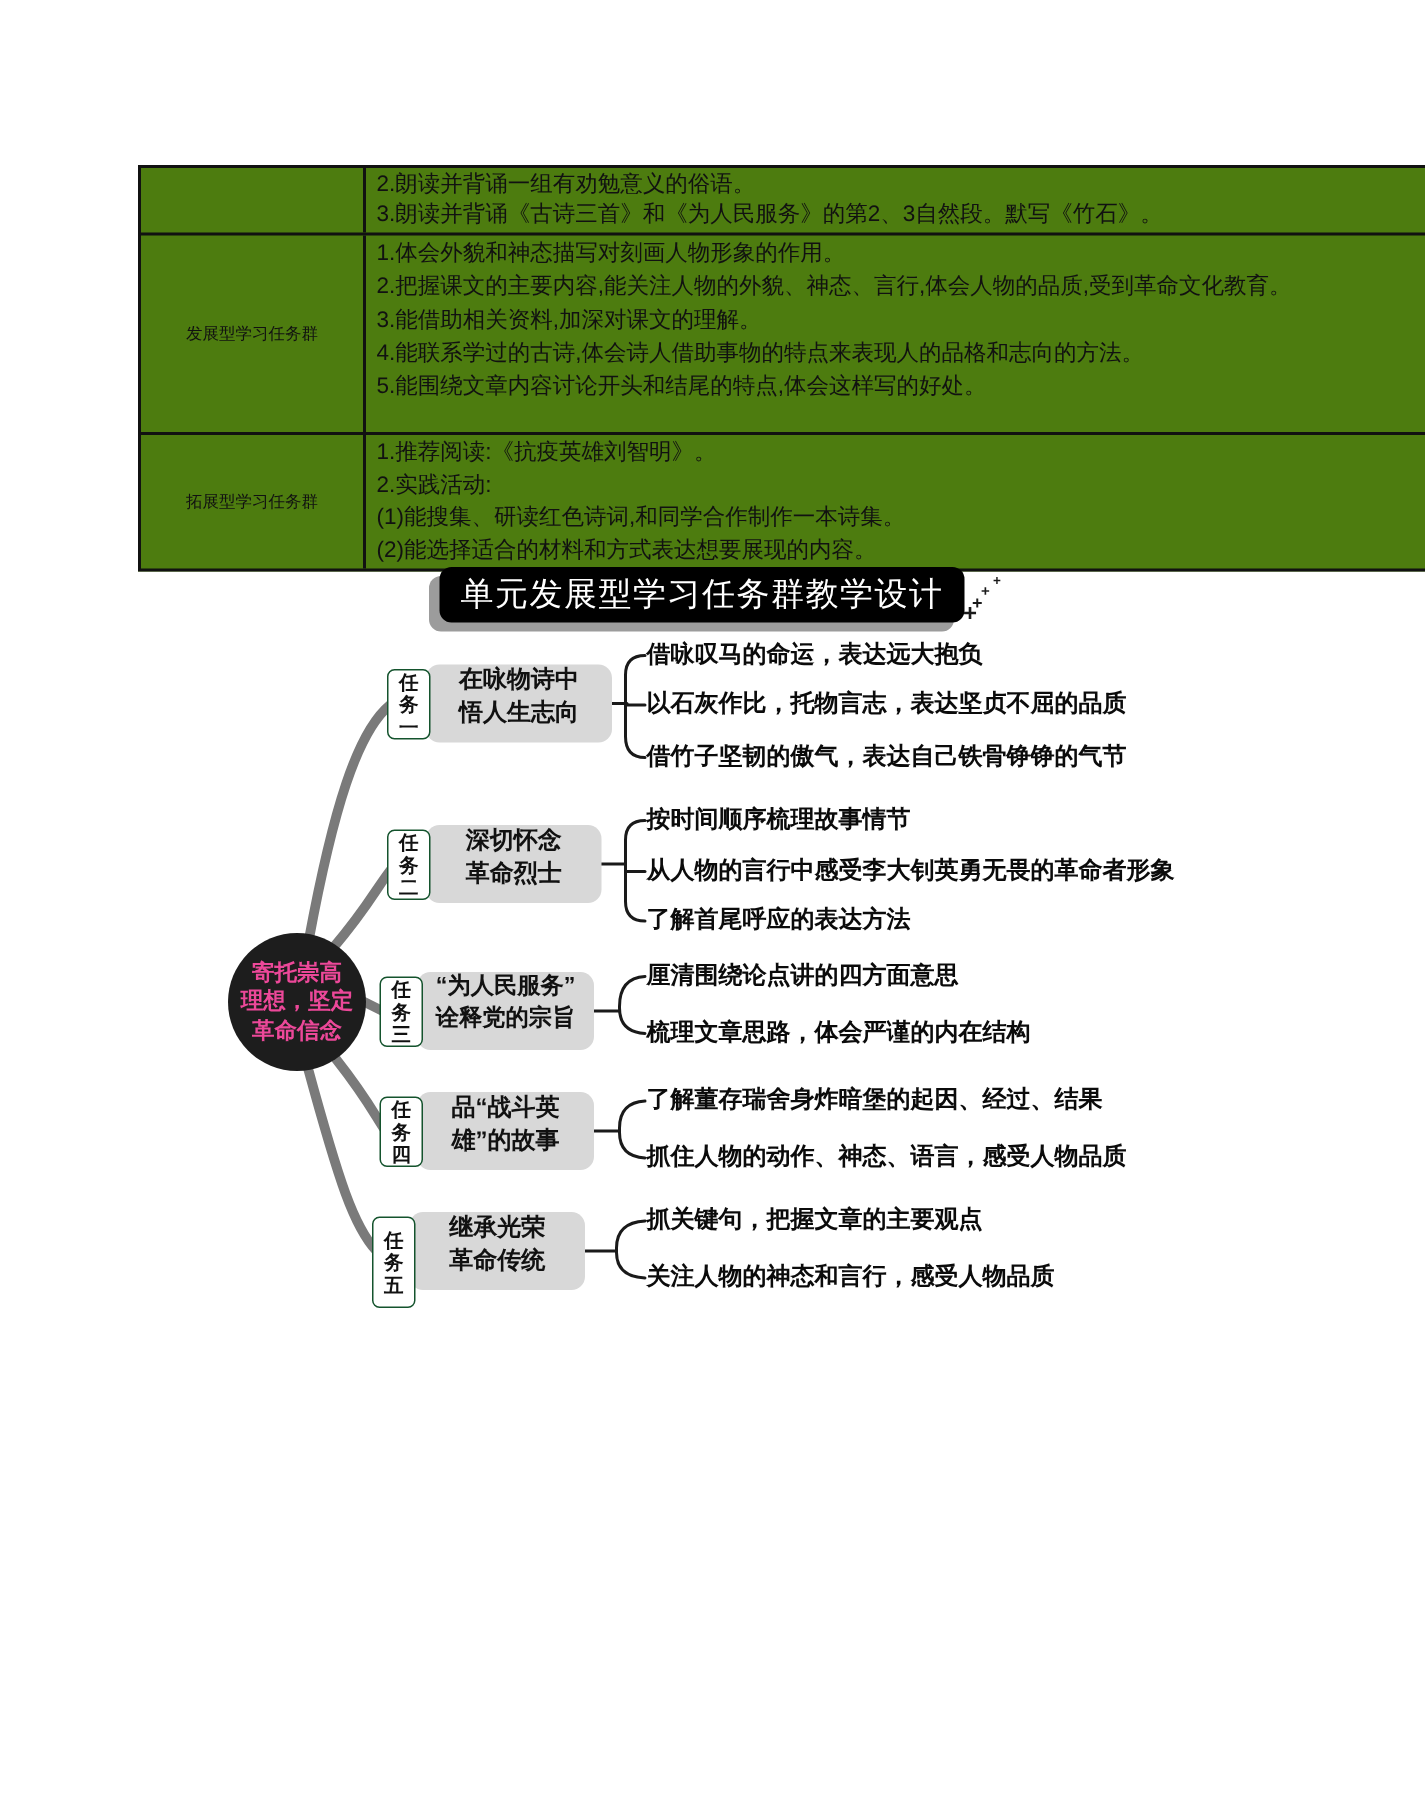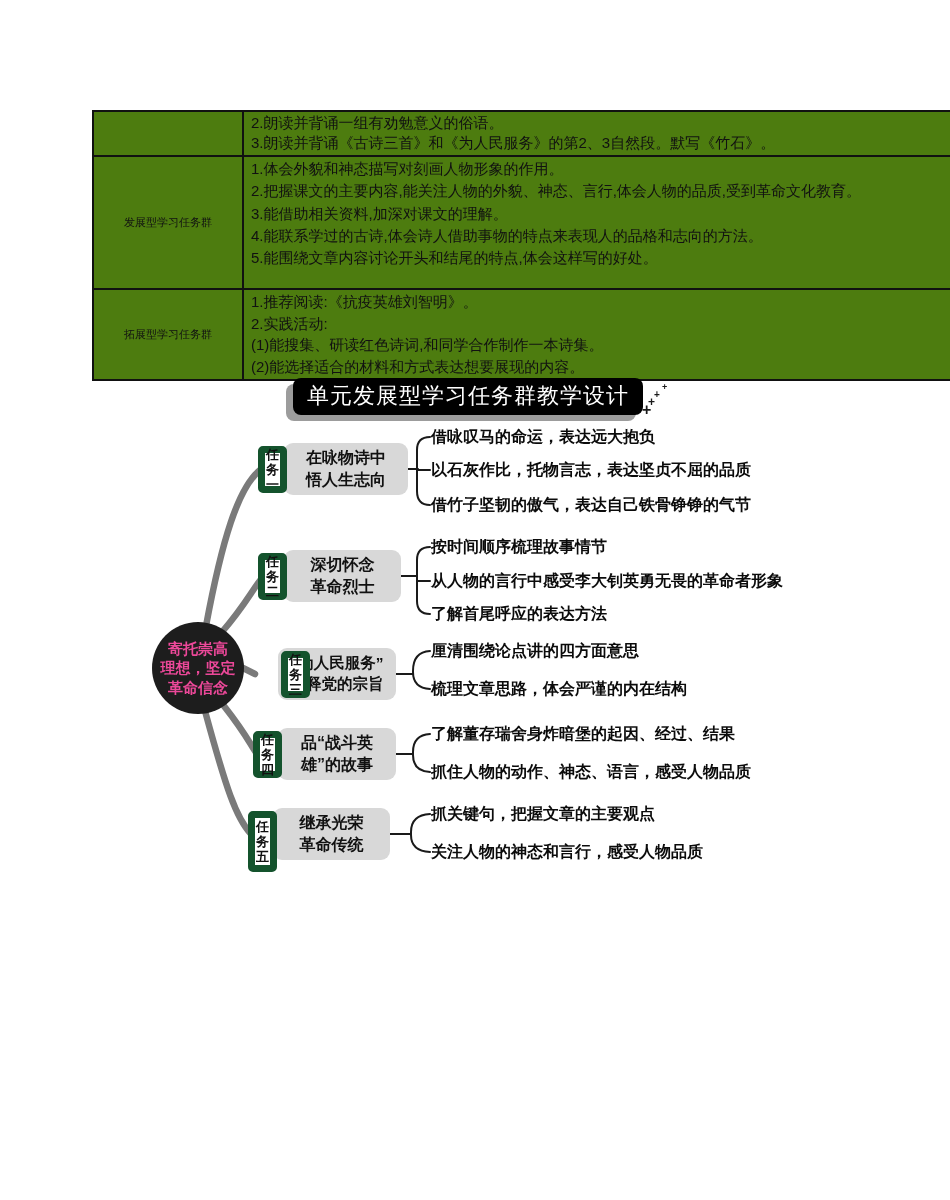--- a/index.html
+++ b/index.html
@@ -38,25 +38,25 @@
   
   .mm-svg{position:absolute;left:0;top:0;width:950px;height:1200px;pointer-events:none;}
   .center-node{
     position:absolute;left:152px;top:622px;width:92px;height:92px;border-radius:50%;
     background:#1d1d1d;color:#ec4899;font-weight:bold;font-size:15px;
     display:flex;flex-direction:column;align-items:center;justify-content:center;
     text-align:right;line-height:1.28;white-space:nowrap;
   }
   .task-box{
     position:absolute;background:#d8d8d8;border-radius:9px;
-    display:flex;flex-direction:column;align-items:center;justify-content:center;
+    display:flex;flex-direction:column;align-items:center;
     font-weight:bold;font-size:16px;line-height:1.35;text-align:center;white-space:nowrap;
   }
   .task-tag{
-    position:absolute;background:#ffffff;border:7px solid #14532d;border-radius:5px;
+    position:absolute;background:#ffffff;border:1px solid #14532d;border-radius:5px;
     display:flex;align-items:center;justify-content:center;box-sizing:border-box;
     font-weight:bold;font-size:13px;
   }
   .task-tag .vtext{width:13px;word-break:break-all;line-height:1.18;text-align:center;}
   .mm-item{
     position:absolute;left:431px;font-weight:bold;font-size:16px;white-space:nowrap;
     line-height:22px;color:#0b0b0b;
   }
 </style>
 </head>
@@ -153,21 +153,21 @@
   <div class="vtext">任务二</div>
 </div>
 <div class="mm-item" style="top:536px;">按时间顺序梳理故事情节</div>
 <div class="mm-item" style="top:570px;">从人物的言行中感受李大钊英勇无畏的革命者形象</div>
 <div class="mm-item" style="top:603px;">了解首尾呼应的表达方法</div>
 
 <div class="task-box" style="left:278px;top:648px;width:118px;height:52px;font-size:15.5px;">
   <div>“为人民服务”</div>
   <div>诠释党的宗旨</div>
 </div>
-<div class="task-tag" style="left:253px;top:651px;width:29px;height:47px;margin-left:28px;">
+<div class="task-tag" style="left:253px;top:651px;width:29px;height:47px;">
   <div class="vtext">任务三</div>
 </div>
 <div class="mm-item" style="top:640px;">厘清围绕论点讲的四方面意思</div>
 <div class="mm-item" style="top:678px;">梳理文章思路，体会严谨的内在结构</div>
 
 <div class="task-box" style="left:278px;top:728px;width:118px;height:52px;">
   <div>品“战斗英</div>
   <div>雄”的故事</div>
 </div>
 <div class="task-tag" style="left:253px;top:731px;width:29px;height:47px;">

